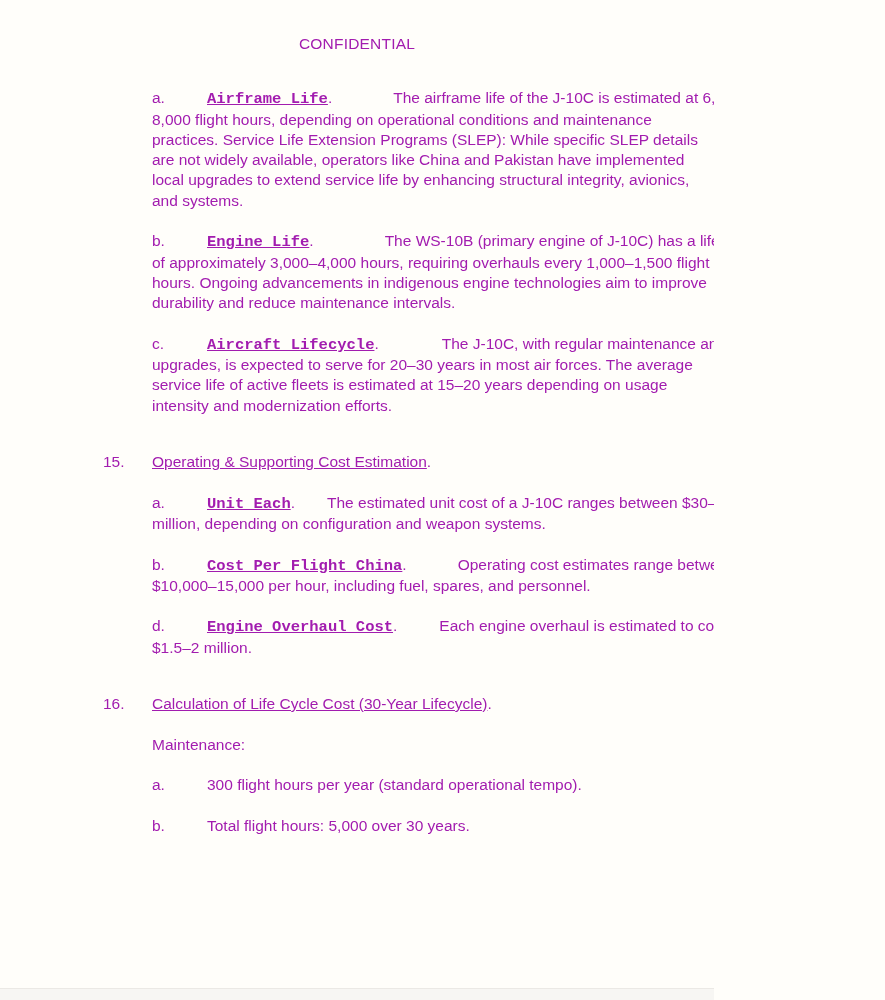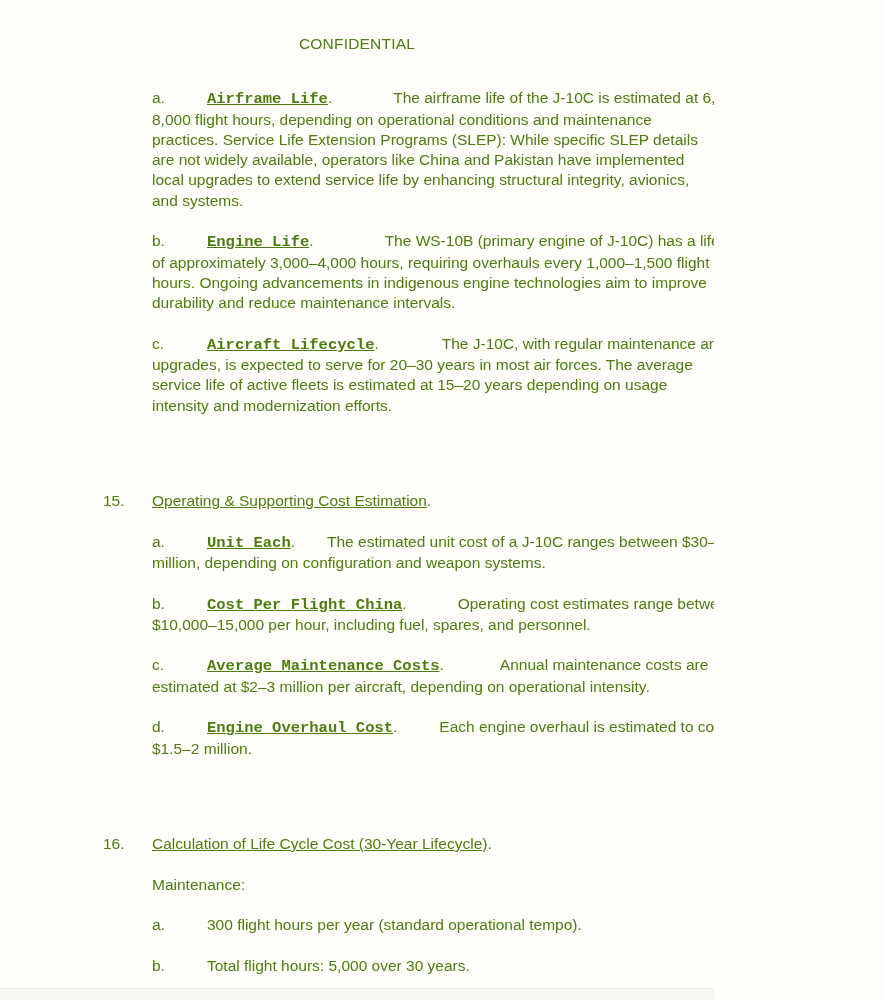--- a/index.html
+++ b/index.html
@@ -9,40 +9,40 @@
   }
   .page {
     position: relative;
     width: 714px;
     height: 1000px;
     background: #fffefa;
     overflow: hidden;
     font-family: "Liberation Sans", "DejaVu Sans", sans-serif;
     font-size: 15.5px;
     line-height: 20.3px;
-    color: #4d7c0f;
+    color: #a21caf;
     box-sizing: border-box;
     padding-top: 34px;
   }
   .doc-header {
     margin: 0 0 34px 0;
     text-align: center;
     letter-spacing: 0.2px;
   }
   .para {
     margin: 0 0 20.3px 152px;
     width: 645px;
     white-space: pre-line;
   }
   .para.numbered {
     margin-left: 103px;
     width: 694px;
   }
   .section-title {
-    margin-top: 75px;
+    margin-top: 36px;
   }
   .cell {
     display: inline-block;
     width: 55px;
     white-space: pre;
   }
   .numcell {
     display: inline-block;
     width: 49px;
     white-space: pre;
@@ -100,22 +100,20 @@
 
 
   <p class="para numbered section-title"><span class="numcell">15.</span><span class="title-u">Operating &amp; Supporting Cost Estimation</span><span>.</span></p>
 
   <p class="para" style="--sp:32px"><span class="cell">a.</span><span class="hd">Unit Each</span><span>.</span><span class="sp"></span><span>The estimated unit cost of a J-10C ranges between $30–40
 million, depending on configuration and weapon systems.</span></p>
 
   <p class="para" style="--sp:51px"><span class="cell">b.</span><span class="hd">Cost Per Flight China</span><span>.</span><span class="sp"></span><span>Operating cost estimates range between
 $10,000–15,000 per hour, including fuel, spares, and personnel.</span></p>
 
-  <p class="para" style="--sp:56px"><span class="cell">c.</span><span class="hd">Average Maintenance Costs</span><span>.</span><span class="sp"></span><span>Annual maintenance costs are
-estimated at $2–3 million per aircraft, depending on operational intensity.</span></p>
 
   <p class="para" style="--sp:42px"><span class="cell">d.</span><span class="hd">Engine Overhaul Cost</span><span>.</span><span class="sp"></span><span>Each engine overhaul is estimated to cost
 $1.5–2 million.</span></p>
 
   <p class="para numbered section-title"><span class="numcell">16.</span><span class="title-bu">Calculation of Life Cycle Cost (30-Year Lifecycle)</span><span>.</span></p>
 
   <p class="para"><span>Maintenance:</span></p>
 
   <p class="para"><span class="cell">a.</span><span>300 flight hours per year (standard operational tempo).</span></p>
 

